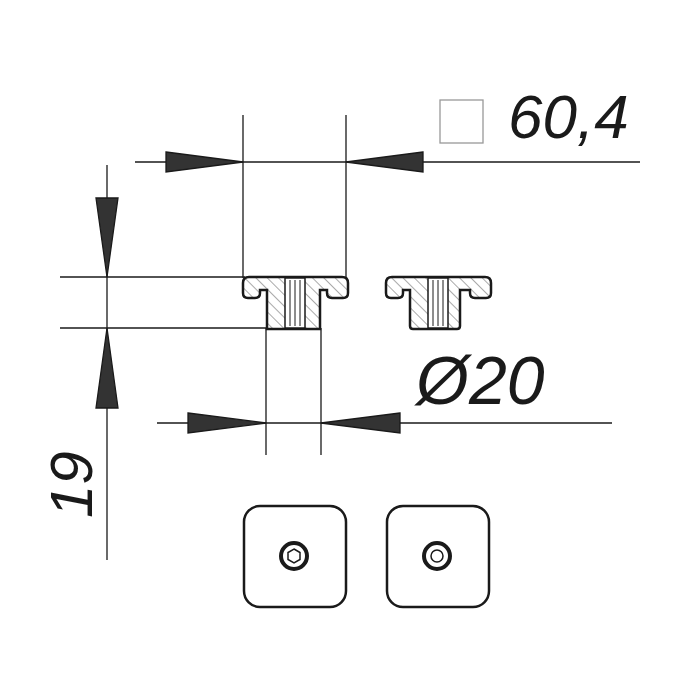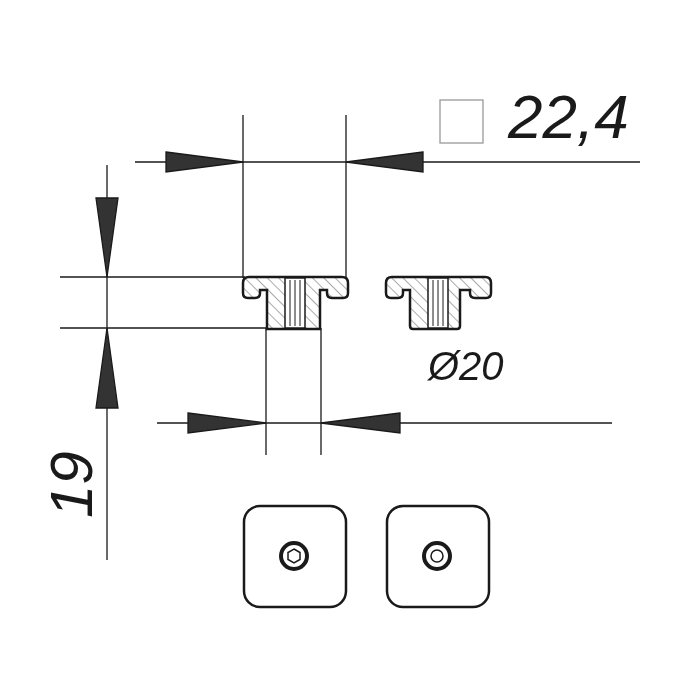--- a/index.html
+++ b/index.html
@@ -65,15 +65,15 @@
 
   <g stroke="#1a1a1a" fill="none">
     <rect x="387" y="506" width="102" height="101" rx="16" stroke-width="2.5"></rect>
     <circle cx="437" cy="556" r="13" stroke-width="4"></circle>
     <circle cx="437" cy="556" r="6" stroke-width="1.5"></circle>
   </g>
 
   <rect x="440" y="100" width="43" height="43" fill="none" stroke="#999" stroke-width="1.3"></rect>
 </svg>
 
-<div class="lbl" style="left:508px;top:86px;font-size:62px;">22,4</div>
-<div class="lbl" style="left:428px;top:346px;font-size:40px;">Ø20</div>
+<div class="lbl" style="left:508px;top:86px;font-size:62px;">60,4</div>
+<div class="lbl" style="left:416px;top:346px;font-size:68px;">Ø20</div>
 <div class="lbl" style="left:42px;top:518px;font-size:60px;transform:rotate(-90deg);transform-origin:left top;">19</div>
 
 </body></html>

